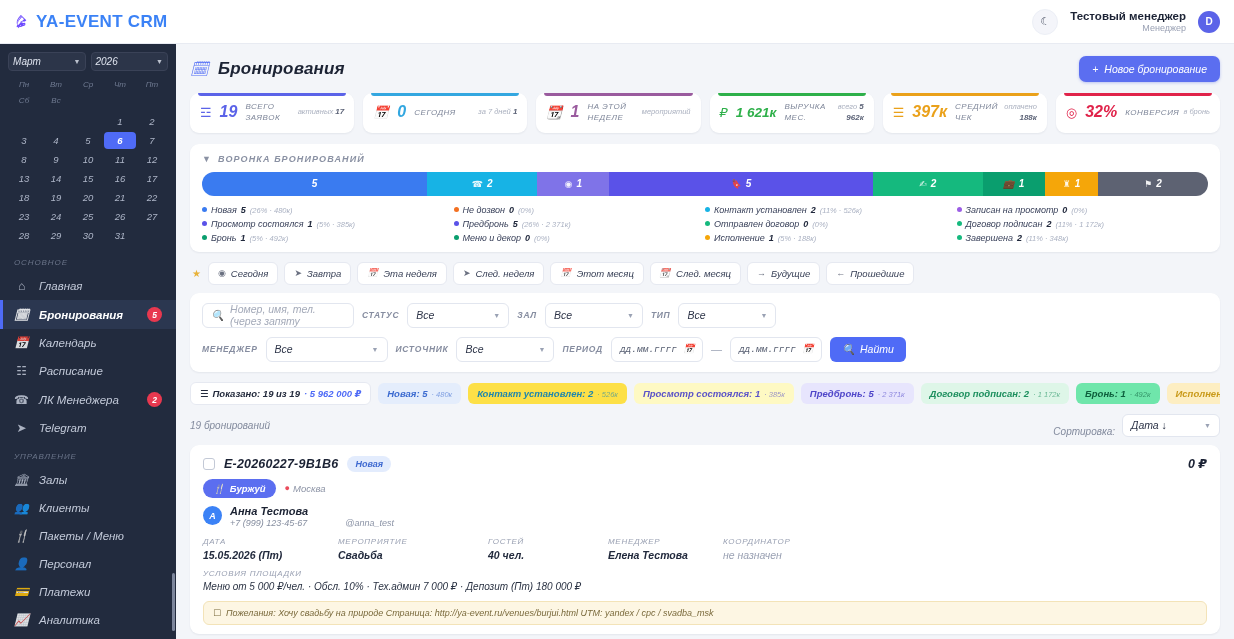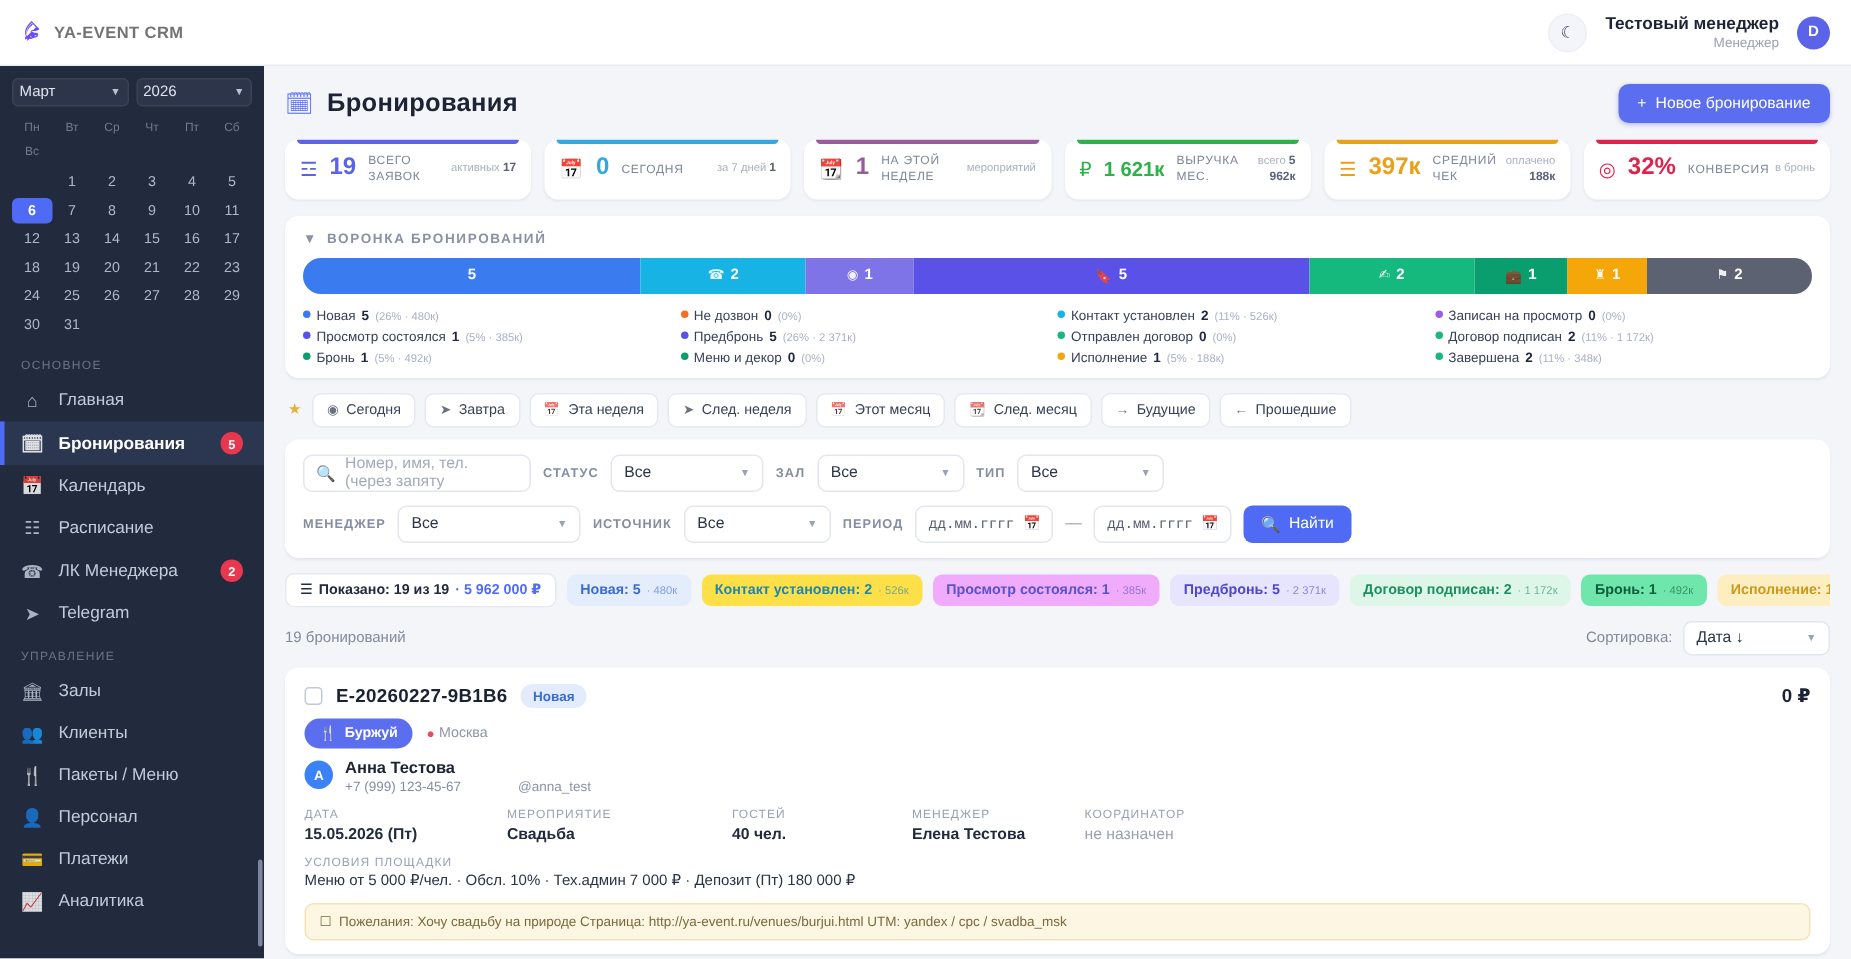--- a/index.html
+++ b/index.html
@@ -11,54 +11,54 @@
   body { display: flex; flex-direction: column; }
 
   
   .topbar {
     height: 44px; background: #ffffff; border-bottom: 1px solid #e8ebf2;
     display: flex; align-items: center; padding: 0 14px; flex: 0 0 44px;
     position: relative; z-index: 40;
   }
   .brand { display: flex; align-items: center; gap: 7px; }
   .brand-icon { color: #6d4aff; font-size: 15px; line-height: 1; }
-  .brand-text { color: #737373; font-weight: bold; font-size: 11px; letter-spacing: .3px; }
+  .brand-text { color: #3b82f6; font-weight: bold; font-size: 17px; letter-spacing: .3px; }
   .topbar-right { margin-left: auto; display: flex; align-items: center; gap: 12px; }
   .theme-btn {
     width: 26px; height: 26px; border-radius: 50%; background: #f4f5fa;
     display: flex; align-items: center; justify-content: center;
     font-size: 11px; color: #3d4458; border: 1px solid #eceff6;
   }
   .user-block { text-align: right; line-height: 1.25; }
   .user-name { font-size: 11.5px; font-weight: bold; color: #1d2436; }
   .user-role { font-size: 9px; color: #9aa1b4; }
   .avatar {
     width: 22px; height: 22px; border-radius: 50%; background: #5b63e8;
     color: #fff; font-size: 10px; font-weight: bold;
     display: flex; align-items: center; justify-content: center;
   }
 
   
-  .shell { flex: 1; display: flex; min-height: 0; }
+  .shell { flex: 1; display: flex; min-height: 0; font-style: italic; }
 
   
   .sidebar {
     width: 176px; flex: 0 0 176px; background: #222b3e; color: #c6ccdb;
     overflow: hidden; position: relative;
   }
   .cal { padding: 8px 8px 4px 8px; }
   .cal-selects { display: flex; gap: 5px; margin-bottom: 7px; }
   .cal-select {
     flex: 1; background: #2c3549; border: 1px solid #3a4257; border-radius: 4px;
     color: #dfe4ef; font-size: 10px; padding: 3px 4px; position: relative;
     display: flex; align-items: center; justify-content: space-between;
     font-family: "Liberation Sans", sans-serif;
   }
   .cal-select .chev { font-size: 7px; opacity: .8; }
-  .cal-grid { display: grid; grid-template-columns: repeat(6, 1fr); row-gap: 2px; }
+  .cal-grid { display: grid; grid-template-columns: repeat(5, 1fr); row-gap: 2px; }
   .cal-dow {
     font-size: 8px; color: #6f7a91; text-align: center; padding: 2px 0 3px;
   }
   .cal-day {
     font-size: 9.5px; color: #aeb6c8; text-align: center;
     padding: 3px 0; border-radius: 4px;
   }
   .cal-day.empty { color: transparent; }
   .cal-day.today { background: #4f6bf6; color: #fff; font-weight: bold; }
 
@@ -191,21 +191,21 @@
   .pill {
     border-radius: 6px; font-size: 9.5px; padding: 5px 9px; white-space: nowrap;
     display: flex; align-items: baseline; gap: 4px;
   }
   .pill.total { background: #fff; border: 1px solid #e6e9f1; color: #232a3c; font-weight: bold; }
   .pill.total .money { color: #4f6bf6; }
   .pill .sub { font-size: 7.5px; opacity: .6; font-weight: normal; }
 
   .listhead { display: flex; align-items: center; margin-bottom: 8px; }
   .listcount { font-size: 10px; color: #828a9d; }
-  .sortwrap { margin-left: auto; display: flex; align-items: center; gap: 7px; }
+  .sortwrap { margin-left: auto; display: flex; align-items: flex-end; gap: 7px; }
   .sortlabel { font-size: 10px; color: #828a9d; }
 
   
   .bcard {
     background: #fff; border-radius: 9px; padding: 11px 13px 9px;
     box-shadow: 0 1px 2px rgba(30,40,70,.07); margin-bottom: 9px; position: relative;
   }
   .bc-top { display: flex; align-items: center; gap: 9px; }
   .bc-check {
     width: 12px; height: 12px; border: 1.5px solid #c3c9d6; border-radius: 3px; flex: 0 0 12px;
@@ -656,21 +656,21 @@
             <span class="money">· 5 962 000 ₽</span>
           </div>
           <div class="pill" style="background: rgb(228, 237, 252); color: rgb(60, 107, 208); font-weight: bold;">
             <span>Новая: 5</span>
             <span class="sub">· 480к</span>
           </div>
           <div class="pill" style="background: #fde047; color: rgb(31, 134, 173); font-weight: bold;">
             <span>Контакт установлен: 2</span>
             <span class="sub">· 526к</span>
           </div>
-          <div class="pill" style="background: #f0abfc; color: rgb(90, 82, 200); font-weight: bold; justify-content: center;">
+          <div class="pill" style="background: #fef9c3; color: rgb(90, 82, 200); font-weight: bold; justify-content: center;">
             <span>Просмотр состоялся: 1</span>
             <span class="sub">· 385к</span>
           </div>
           <div class="pill" style="background: rgb(231, 229, 253); color: rgb(79, 70, 201); font-weight: bold;">
             <span>Предбронь: 5</span>
             <span class="sub">· 2 371к</span>
           </div>
           <div class="pill" style="background: rgb(222, 246, 232); color: rgb(29, 143, 94); font-weight: bold;">
             <span>Договор подписан: 2</span>
             <span class="sub">· 1 172к</span>

